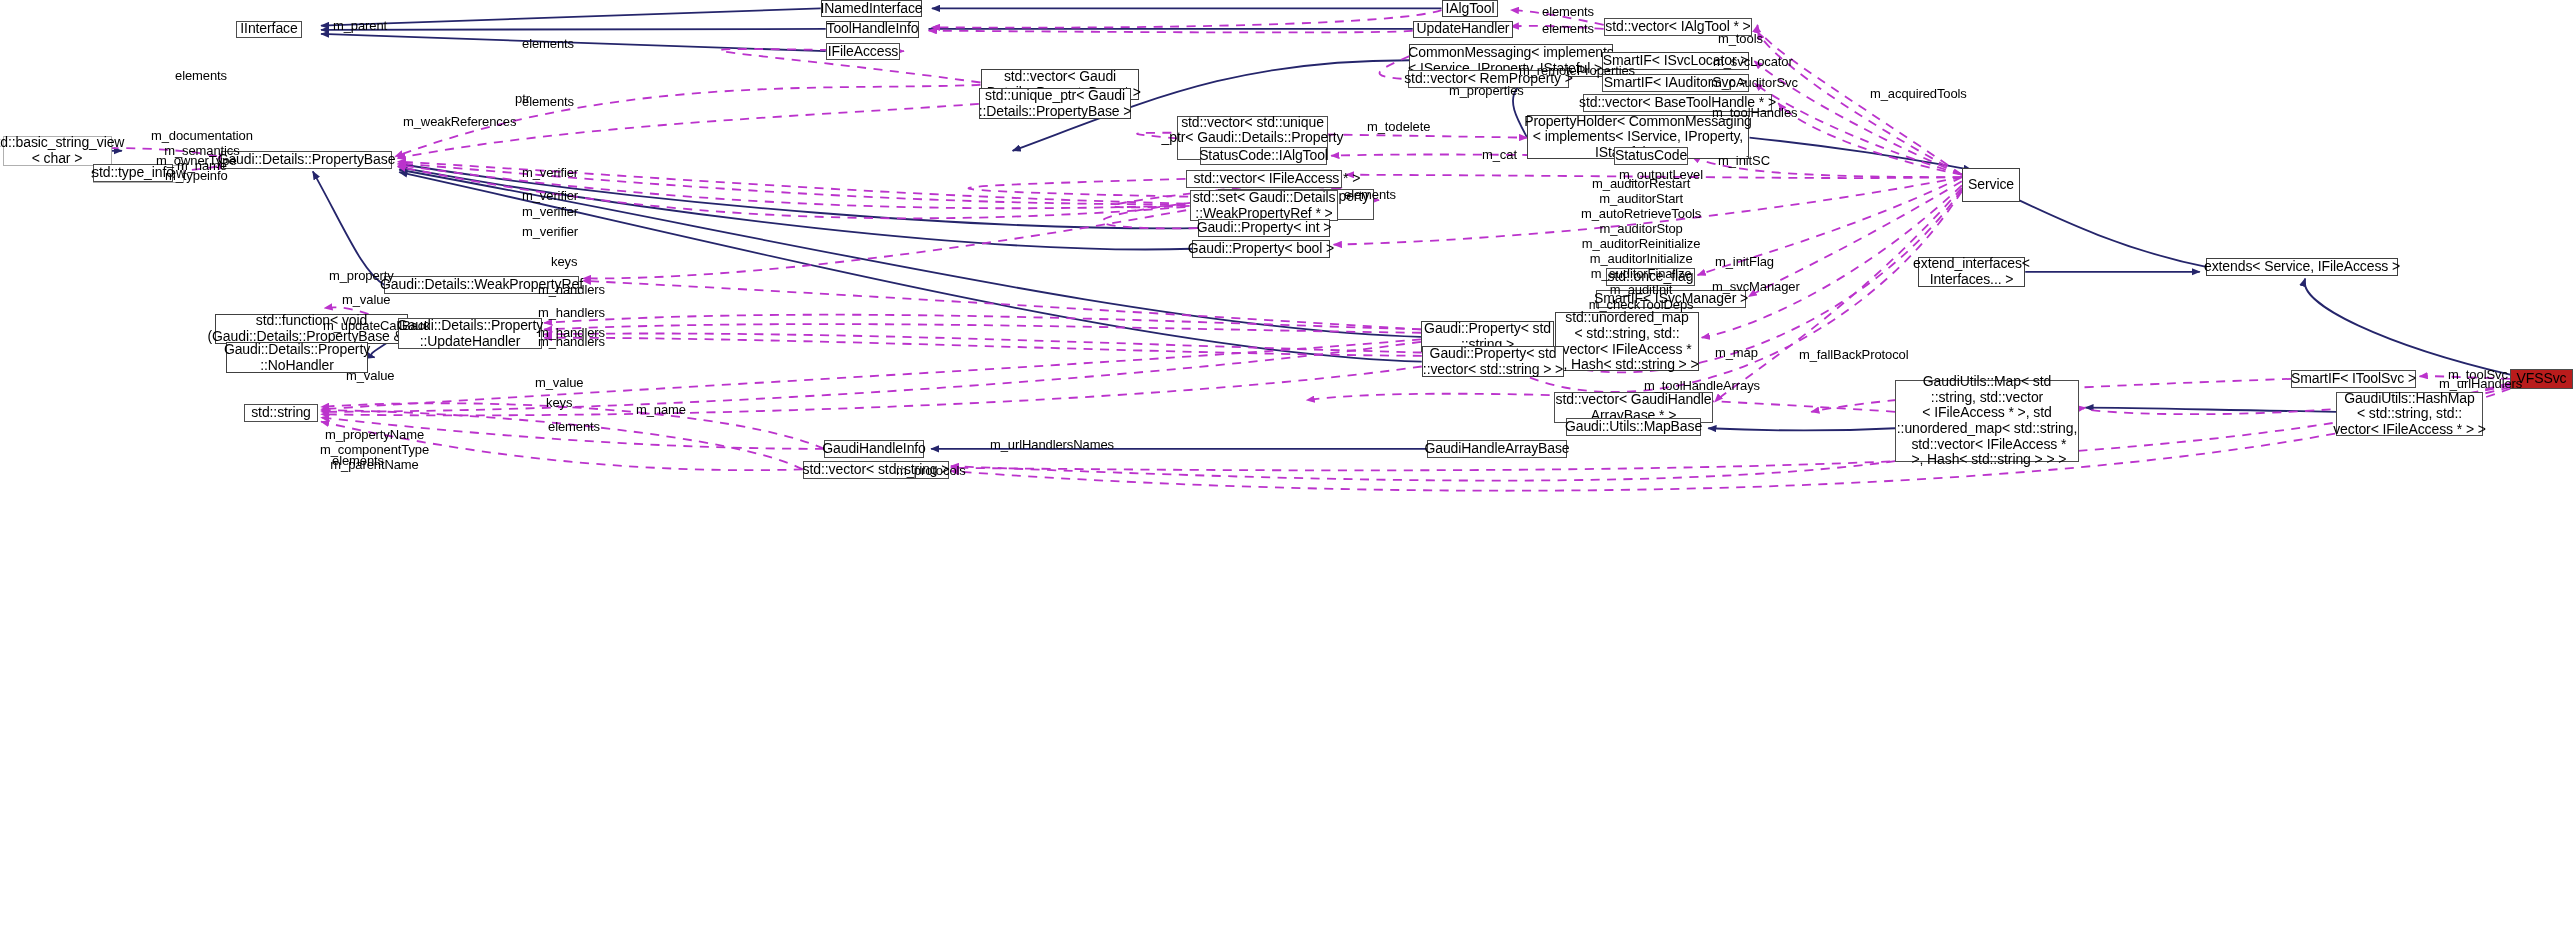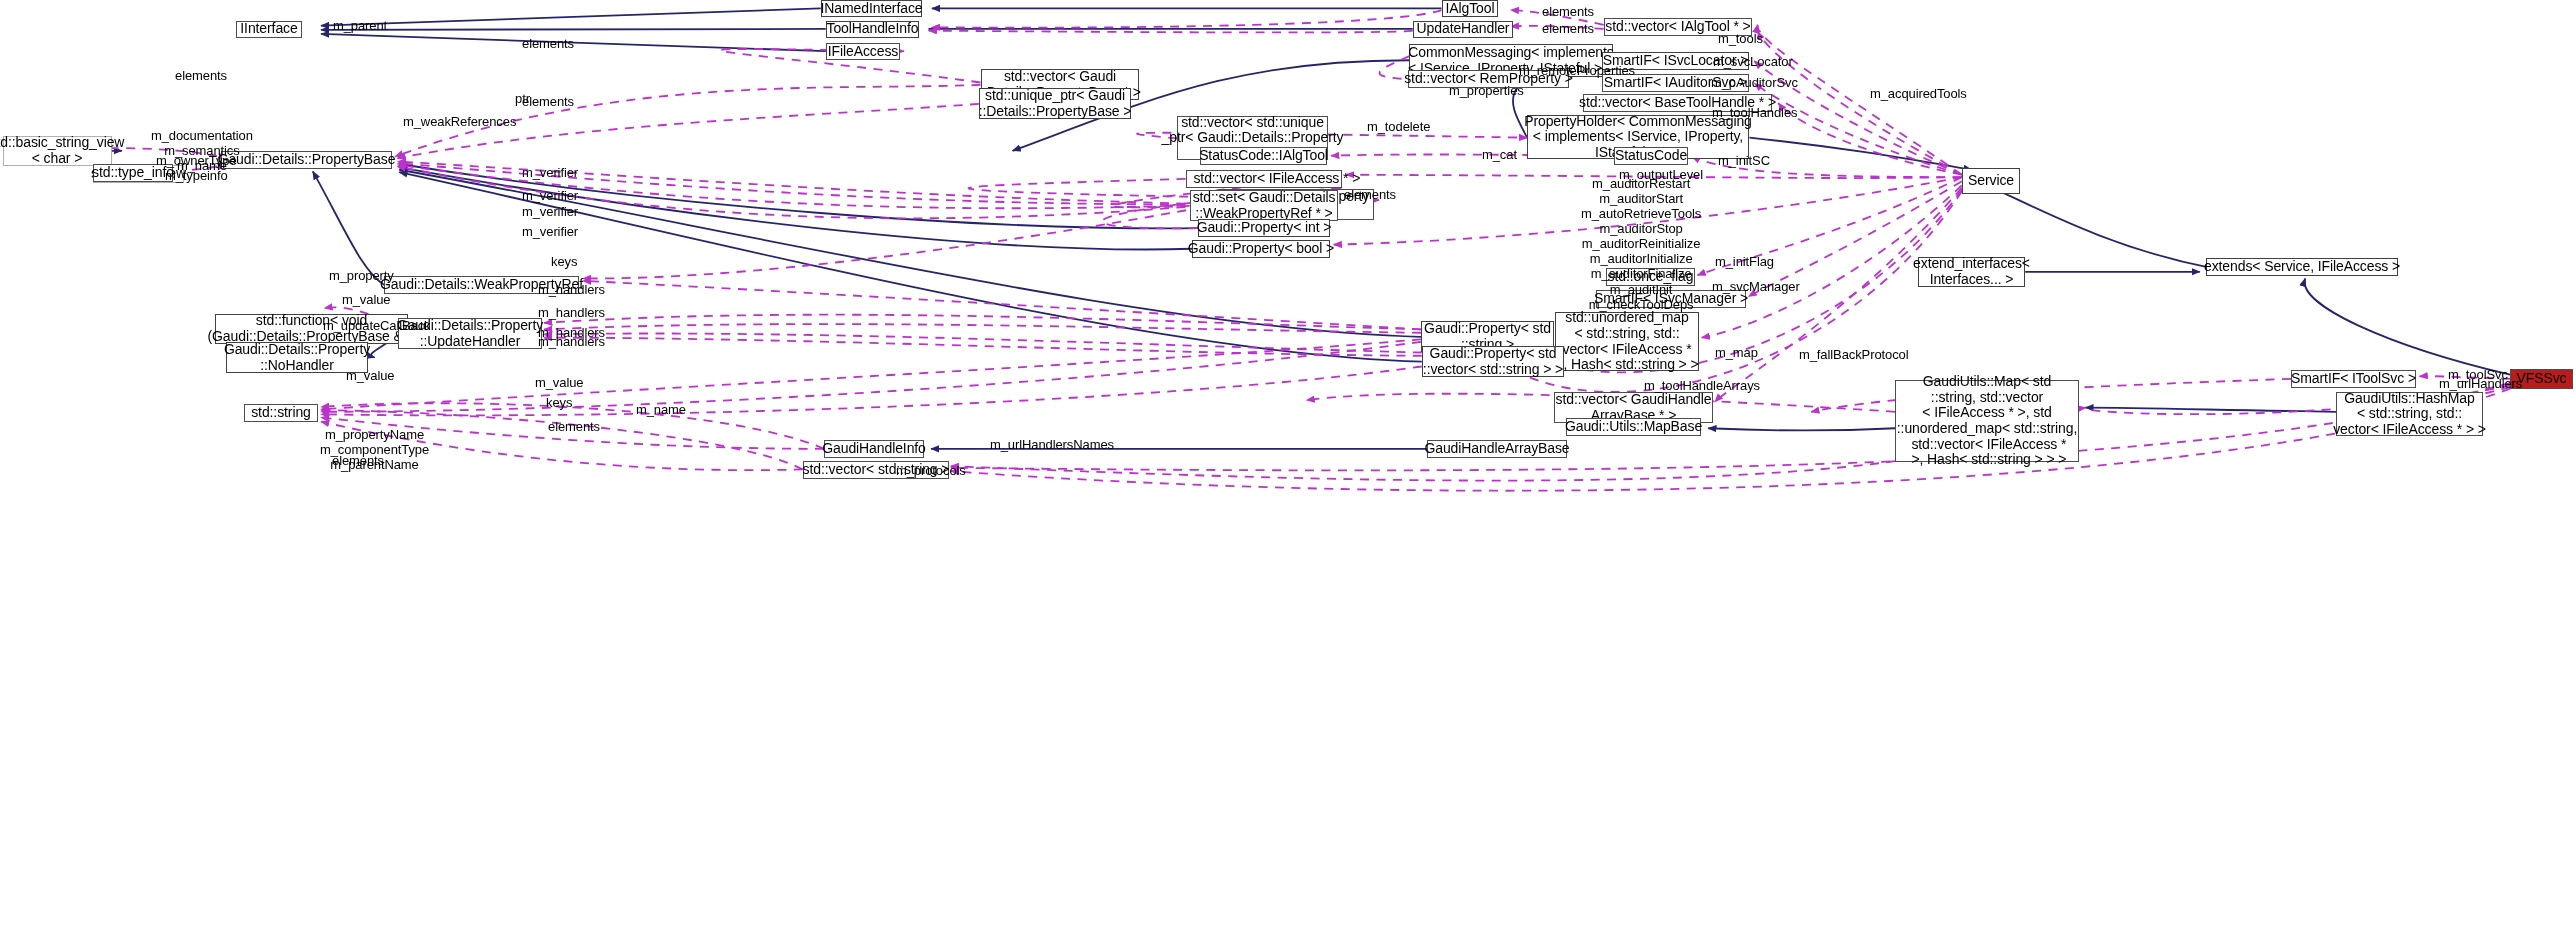--- a/index.html
+++ b/index.html
@@ -160,21 +160,21 @@
 IStateful &gt; &gt; &gt;</div>
       <div class="node thick" style="left: 1177px; top: 116px; width: 151px; height: 44px;">std::vector&lt; std::unique
 _ptr&lt; Gaudi::Details::Property
 Base &gt; &gt;</div>
       <div class="node grey-border" style="left: 2.5px; top: 136px; width: 109px; height: 30px;">std::basic_string_view
 &lt; char &gt;</div>
       <div class="node grey-border" style="left: 93px; top: 139px; width: 91px; height: 18px; margin-top: 26px;">std::string_view</div>
       <div class="node thick" style="left: 221px; top: 151px; width: 171px; height: 18px;">Gaudi::Details::PropertyBase</div>
       <div class="node thick" style="left: 1200px; top: 147px; width: 127px; height: 18px;">StatusCode::IAlgTool</div>
       <div class="node thick" style="left: 1614px; top: 147px; width: 74px; height: 18px;">StatusCode</div>
-      <div class="node" style="left: 1962px; top: 168px; width: 58px; height: 26px;">Service</div>
+      <div class="node" style="left: 1962px; top: 168px; width: 58px; height: 34px;">Service</div>
       <div class="node thick" style="left: 93px; top: 164px; width: 80px; height: 18px;">std::type_info</div>
       <div class="node thick" style="left: 1186px; top: 170px; width: 156px; height: 18px; padding-left: 29px;">std::vector&lt; IFileAccess * &gt;</div>
       <div class="node thick" style="left: 1218px; top: 189px; width: 156px; height: 31px;">Gaudi::Details::Property
 ::NullVerifier</div>
       <div class="node thick" style="left: 1190px; top: 190px; width: 148px; height: 31px;">std::set&lt; Gaudi::Details
 ::WeakPropertyRef * &gt;</div>
       <div class="node" style="left: 1198px; top: 219px; width: 132px; height: 18px;">Gaudi::Property&lt; int &gt;</div>
       <div class="node" style="left: 1192px; top: 240px; width: 138px; height: 18px;">Gaudi::Property&lt; bool &gt;</div>
       <div class="node" style="left: 1918px; top: 257px; width: 107px; height: 30px;">extend_interfaces&lt;
 Interfaces... &gt;</div>

